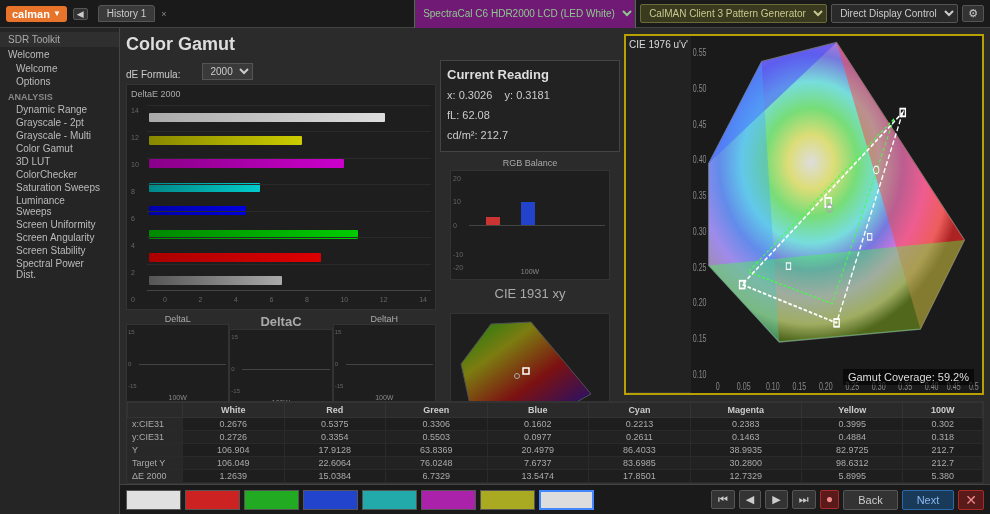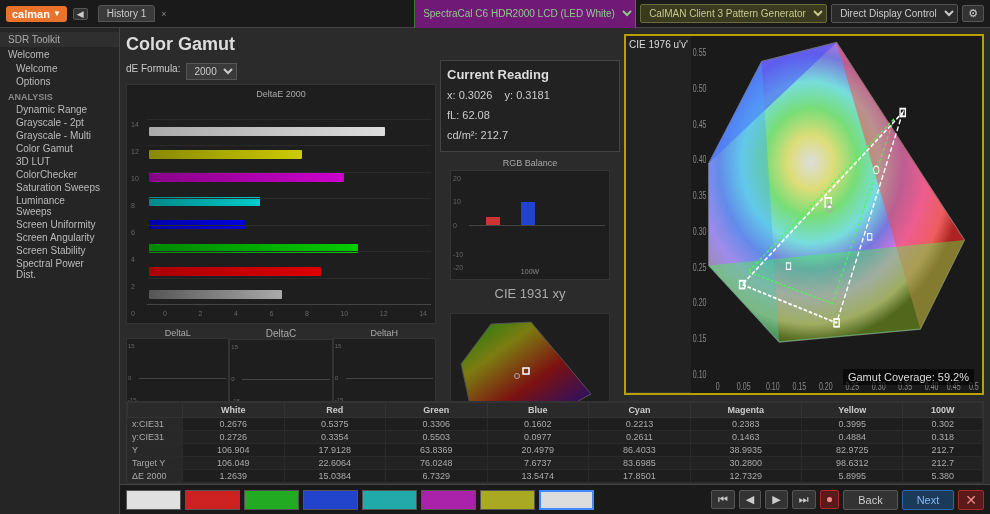--- a/index.html
+++ b/index.html
@@ -24,23 +24,23 @@
     .sidebar { width: 120px; background: #252525; border-right: 1px solid #444; display: flex; flex-direction: column; padding: 4px 0; }
     .sidebar-header { color: #aaa; font-size: 10px; padding: 2px 8px; background: #2f2f2f; }
     .sidebar-item { padding: 2px 8px; cursor: pointer; font-size: 10px; color: #bbb; }
     .sidebar-section { color: #888; font-size: 9px; padding: 4px 8px 1px 8px; text-transform: uppercase; font-weight: bold; }
     .sidebar-sub { padding: 1px 16px; cursor: pointer; font-size: 10px; color: #bbb; }
 
     
     .content { flex: 1; display: flex; flex-direction: column; background: #2b2b2b; overflow: hidden; }
     .panel-title { font-size: 18px; font-weight: bold; color: #ddd; margin-bottom: 4px; }
 
-    .de-formula-row { display: flex; align-items: flex-start; gap: 6px; font-size: 10px; }
+    .de-formula-row { display: flex; align-items: flex-end; gap: 22px; font-size: 10px; }
     .de-select { background: #3a3a3a; border: 1px solid #555; color: #ccc; font-size: 10px; padding: 1px 3px; }
-    .chart-title { font-size: 9px; color: #aaa; text-align: center; margin-bottom: 20px; }
+    .chart-title { font-size: 9px; color: #aaa; text-align: left; margin-bottom: 6px; }
     .data-table { width: 100%; border-collapse: collapse; font-size: 9px; }
     .data-table th { background: #2a2a2a; color: #ccc; padding: 2px 4px; border: 1px solid #333; text-align: center; font-size: 9px; }
     .data-table td { color: #aaa; padding: 1px 4px; border: 1px solid #2a2a2a; text-align: center; font-size: 9px; }
     .data-table tr:nth-child(even) td { background: #222; }
     .row-label { color: #ccc; background: #282828 !important; text-align: left !important; }
 
     
     .bottom-nav { height: 30px; background: #1a1a1a; border-top: 1px solid #444; display: flex; align-items: center; padding: 0 6px; gap: 4px; }
     .nav-btn { background: #333; border: 1px solid #555; color: #ccc; font-size: 11px; padding: 2px 6px; cursor: pointer; border-radius: 2px; }
     .next-btn { background: #1a3a5a; border: 1px solid #2a6aaa; color: #8ab8f0; font-size: 11px; padding: 3px 14px; cursor: pointer; border-radius: 2px; }
@@ -194,21 +194,21 @@
             <div style="width:100%; height:80px; background:#1e1e1e; border:1px solid #333; position:relative;">
               <div style="position:absolute; left:12px; right:2px; top:50%; height:1px; background:#444;"></div>
               <div style="position:absolute; left:1px; top:4px; font-size:6px; color:#666;">15</div>
               <div style="position:absolute; left:1px; top:50%; font-size:6px; color:#666; transform:translateY(-50%);">0</div>
               <div style="position:absolute; left:1px; bottom:14px; font-size:6px; color:#666;">-15</div>
               <div style="position:absolute; bottom:2px; left:50%; transform:translateX(-50%); font-size:7px; color:#888;">100W</div>
             </div>
           </div>
 
           <div style="flex:1; display:flex; flex-direction:column; align-items:center;">
-            <div style="font-size:10px; color:#aaa;">DeltaC</div>
+            <div style="font-size:13px; color:#aaa;font-weight:bold;">DeltaC</div>
             <div style="width:100%; height:80px; background:#1e1e1e; border:1px solid #333; position:relative;">
               <div style="position:absolute; left:12px; right:2px; top:50%; height:1px; background:#444;"></div>
               <div style="position:absolute; left:1px; top:4px; font-size:6px; color:#666;">15</div>
               <div style="position:absolute; left:1px; top:50%; font-size:6px; color:#666; transform:translateY(-50%);">0</div>
               <div style="position:absolute; left:1px; bottom:14px; font-size:6px; color:#666;">-15</div>
               <div style="position:absolute; bottom:2px; left:50%; transform:translateX(-50%); font-size:7px; color:#888;">100W</div>
             </div>
           </div>
 
           <div style="flex:1; display:flex; flex-direction:column; align-items:center;">

